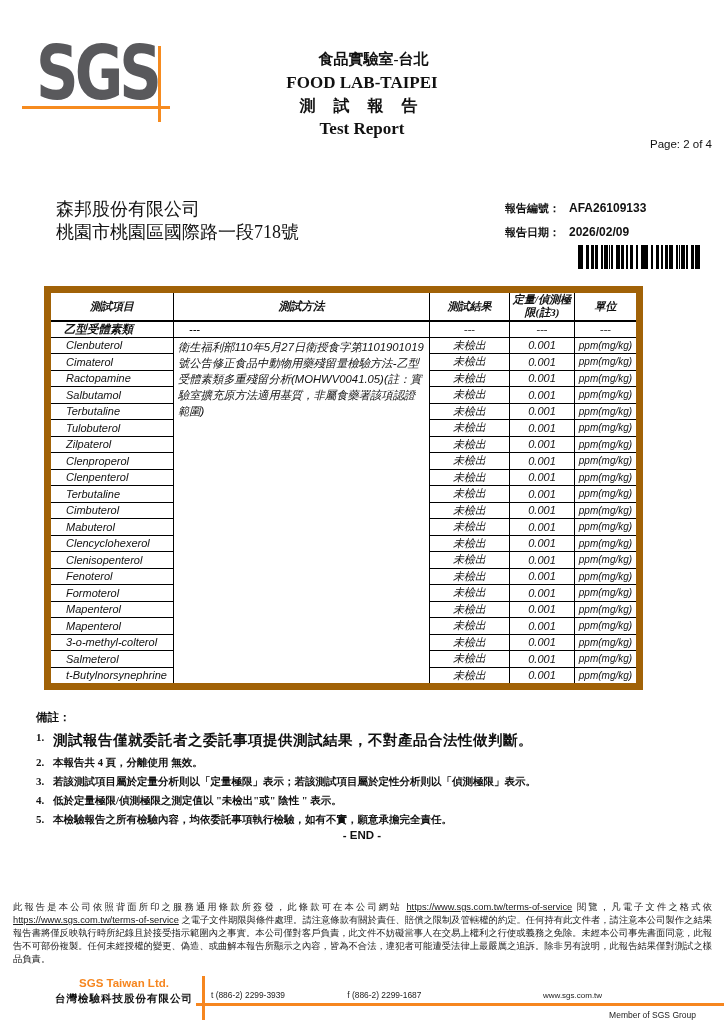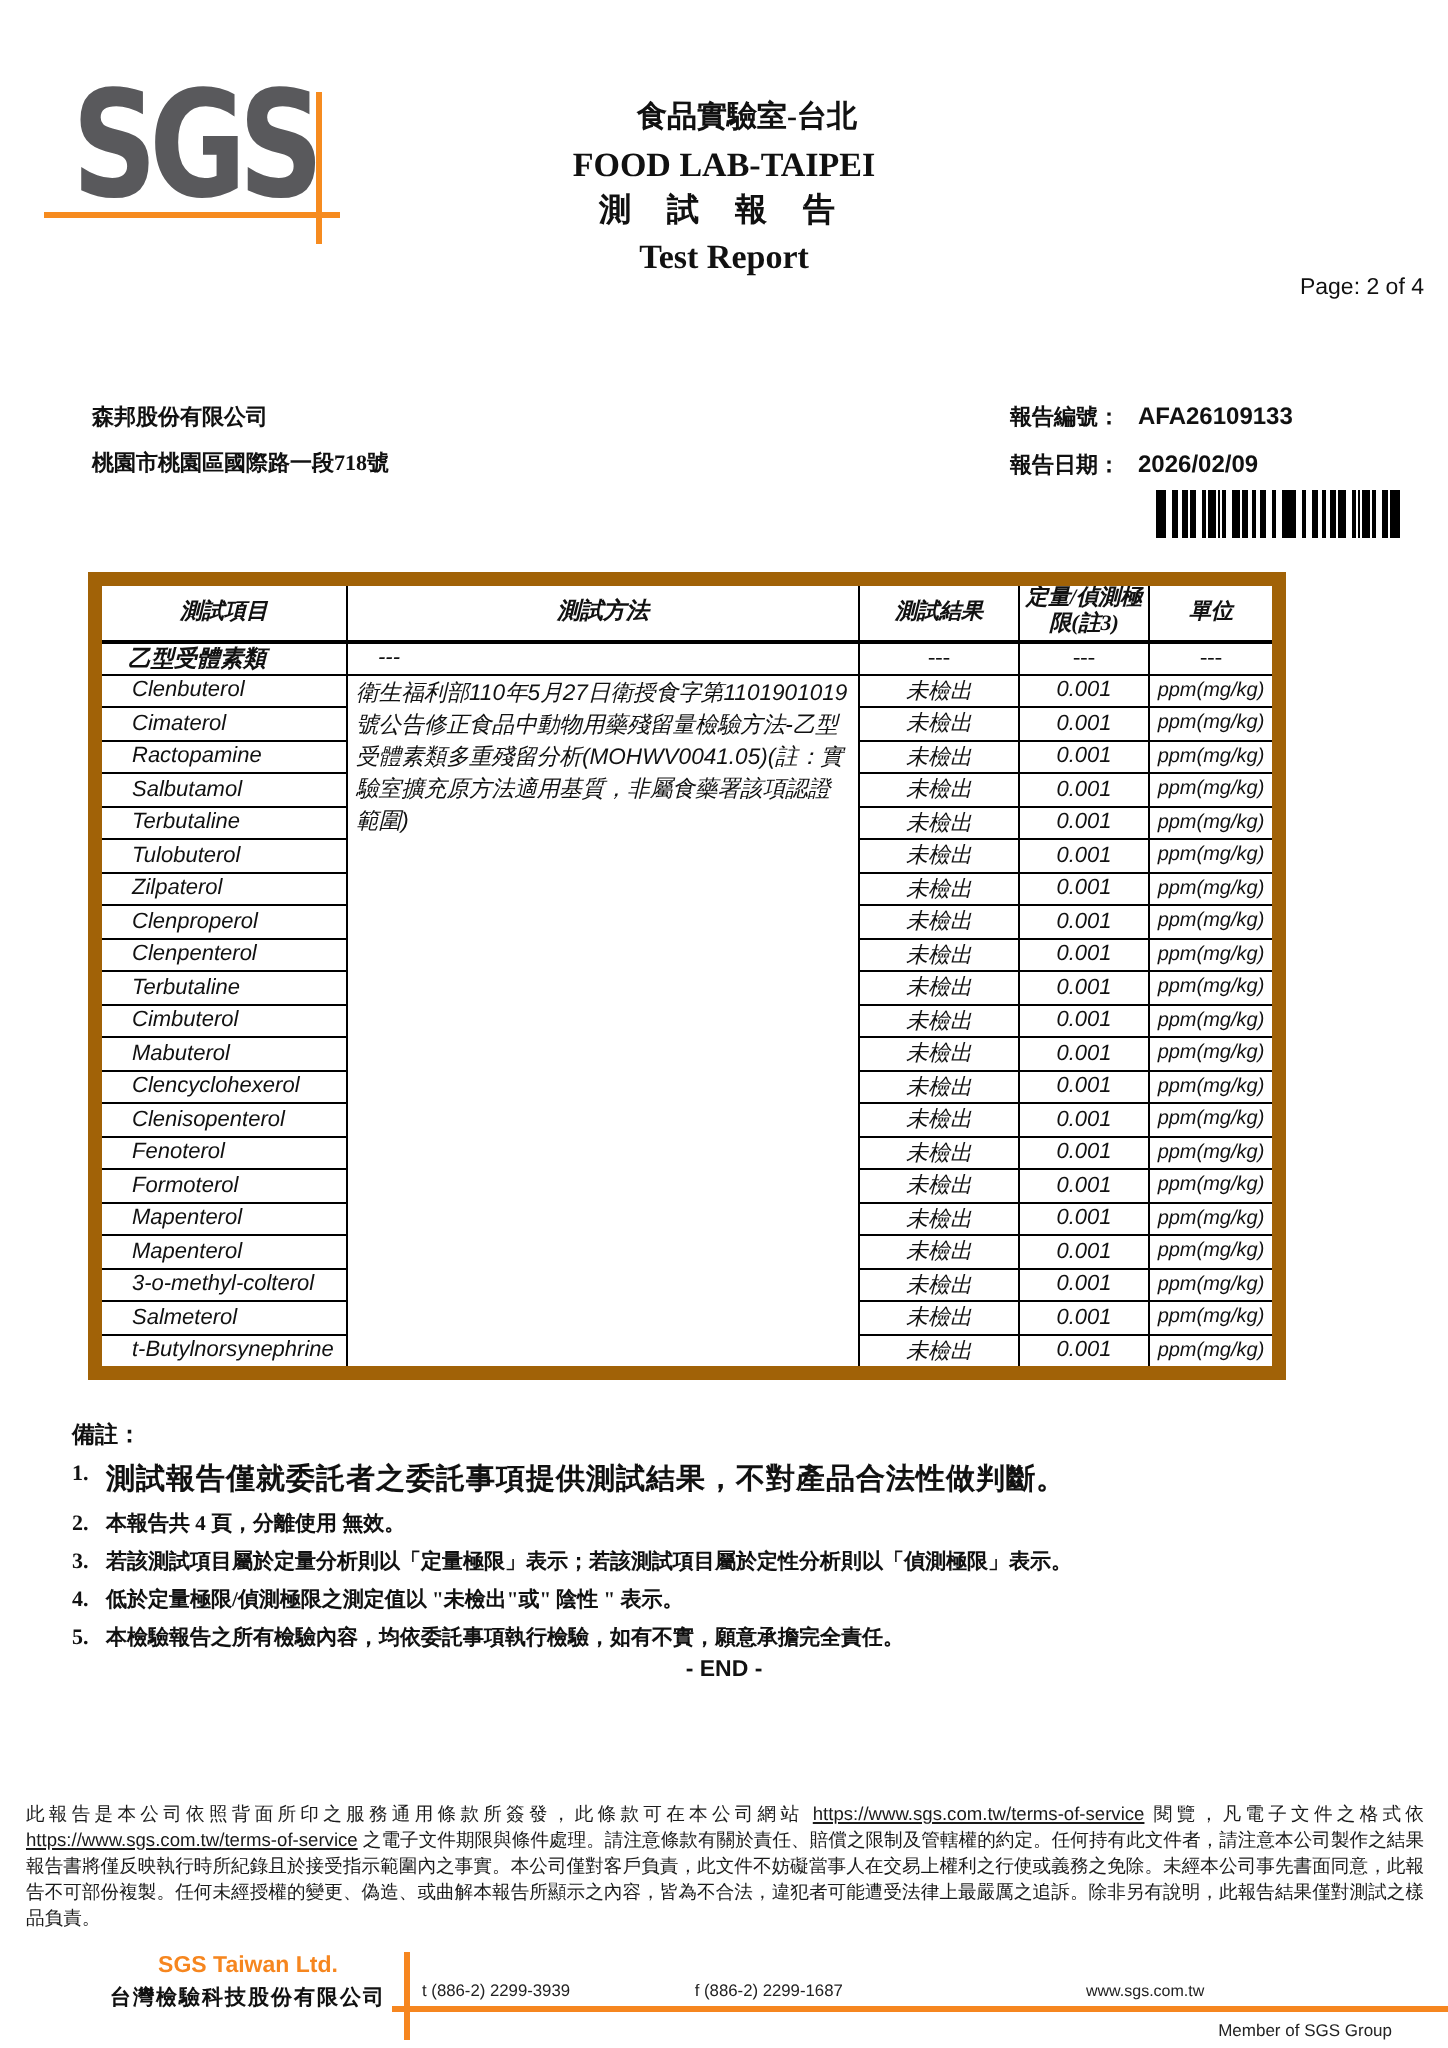--- a/index.html
+++ b/index.html
@@ -21,22 +21,22 @@
   .logo-hline { position:absolute; left:-12px; top:66px; width:148px; height:3px; background:#f68b1f; }
   
   .title-block { position:absolute; left:0; right:0; top:48px; text-align:center;
     font-family:"Liberation Serif", serif; font-weight:bold; }
   .t-zh   { font-size:15px; line-height:23px;padding-left:23px; }
   .t-en   { font-size:17px; line-height:23px; }
   .t-rzh  { font-size:16px; line-height:23px; letter-spacing:7px; }
   .t-ren  { font-size:17px; line-height:23px; }
   .page-label { position:absolute; right:12px; top:138px; font-size:11.5px; }
   
-  .client { position:absolute; left:46px; top:198px;
-    font-family:"Liberation Serif", serif; font-weight:bold; font-size:11px; line-height:23px; }
+  .client { position:absolute; left:56px; top:198px;
+    font-family:"Liberation Serif", serif; font-weight:normal; font-size:18px; line-height:23px; }
   .meta { position:absolute; left:505px; top:201px; font-size:11px; }
   .meta-row { display:flex; margin-bottom:9px; }
   .meta-label { width:64px; font-family:Liberation Serif, serif; font-weight:bold; }
   .meta-value { font-weight:bold; font-size:12px; }
   .barcode { position:absolute; left:578px; top:245px; width:122px; height:24px;
     border-left:3px solid #000; border-right:3px solid #000;
     background:
       repeating-linear-gradient(90deg,#000 0 2px,transparent 2px 5px),
       repeating-linear-gradient(90deg,#000 0 1px,transparent 1px 7px),
       repeating-linear-gradient(90deg,transparent 0 10px,#000 10px 13px);

